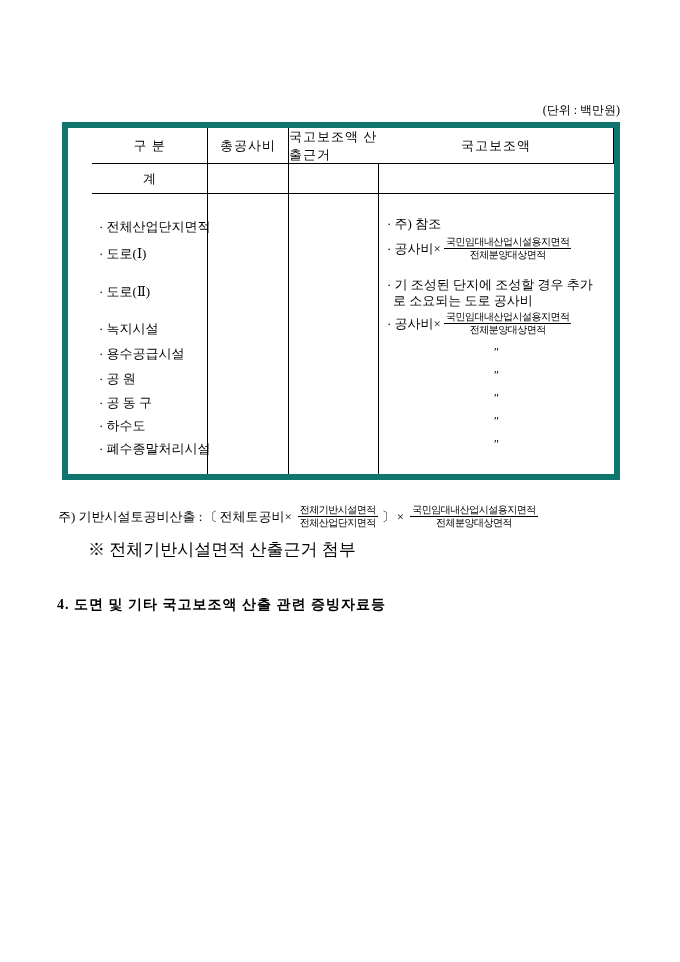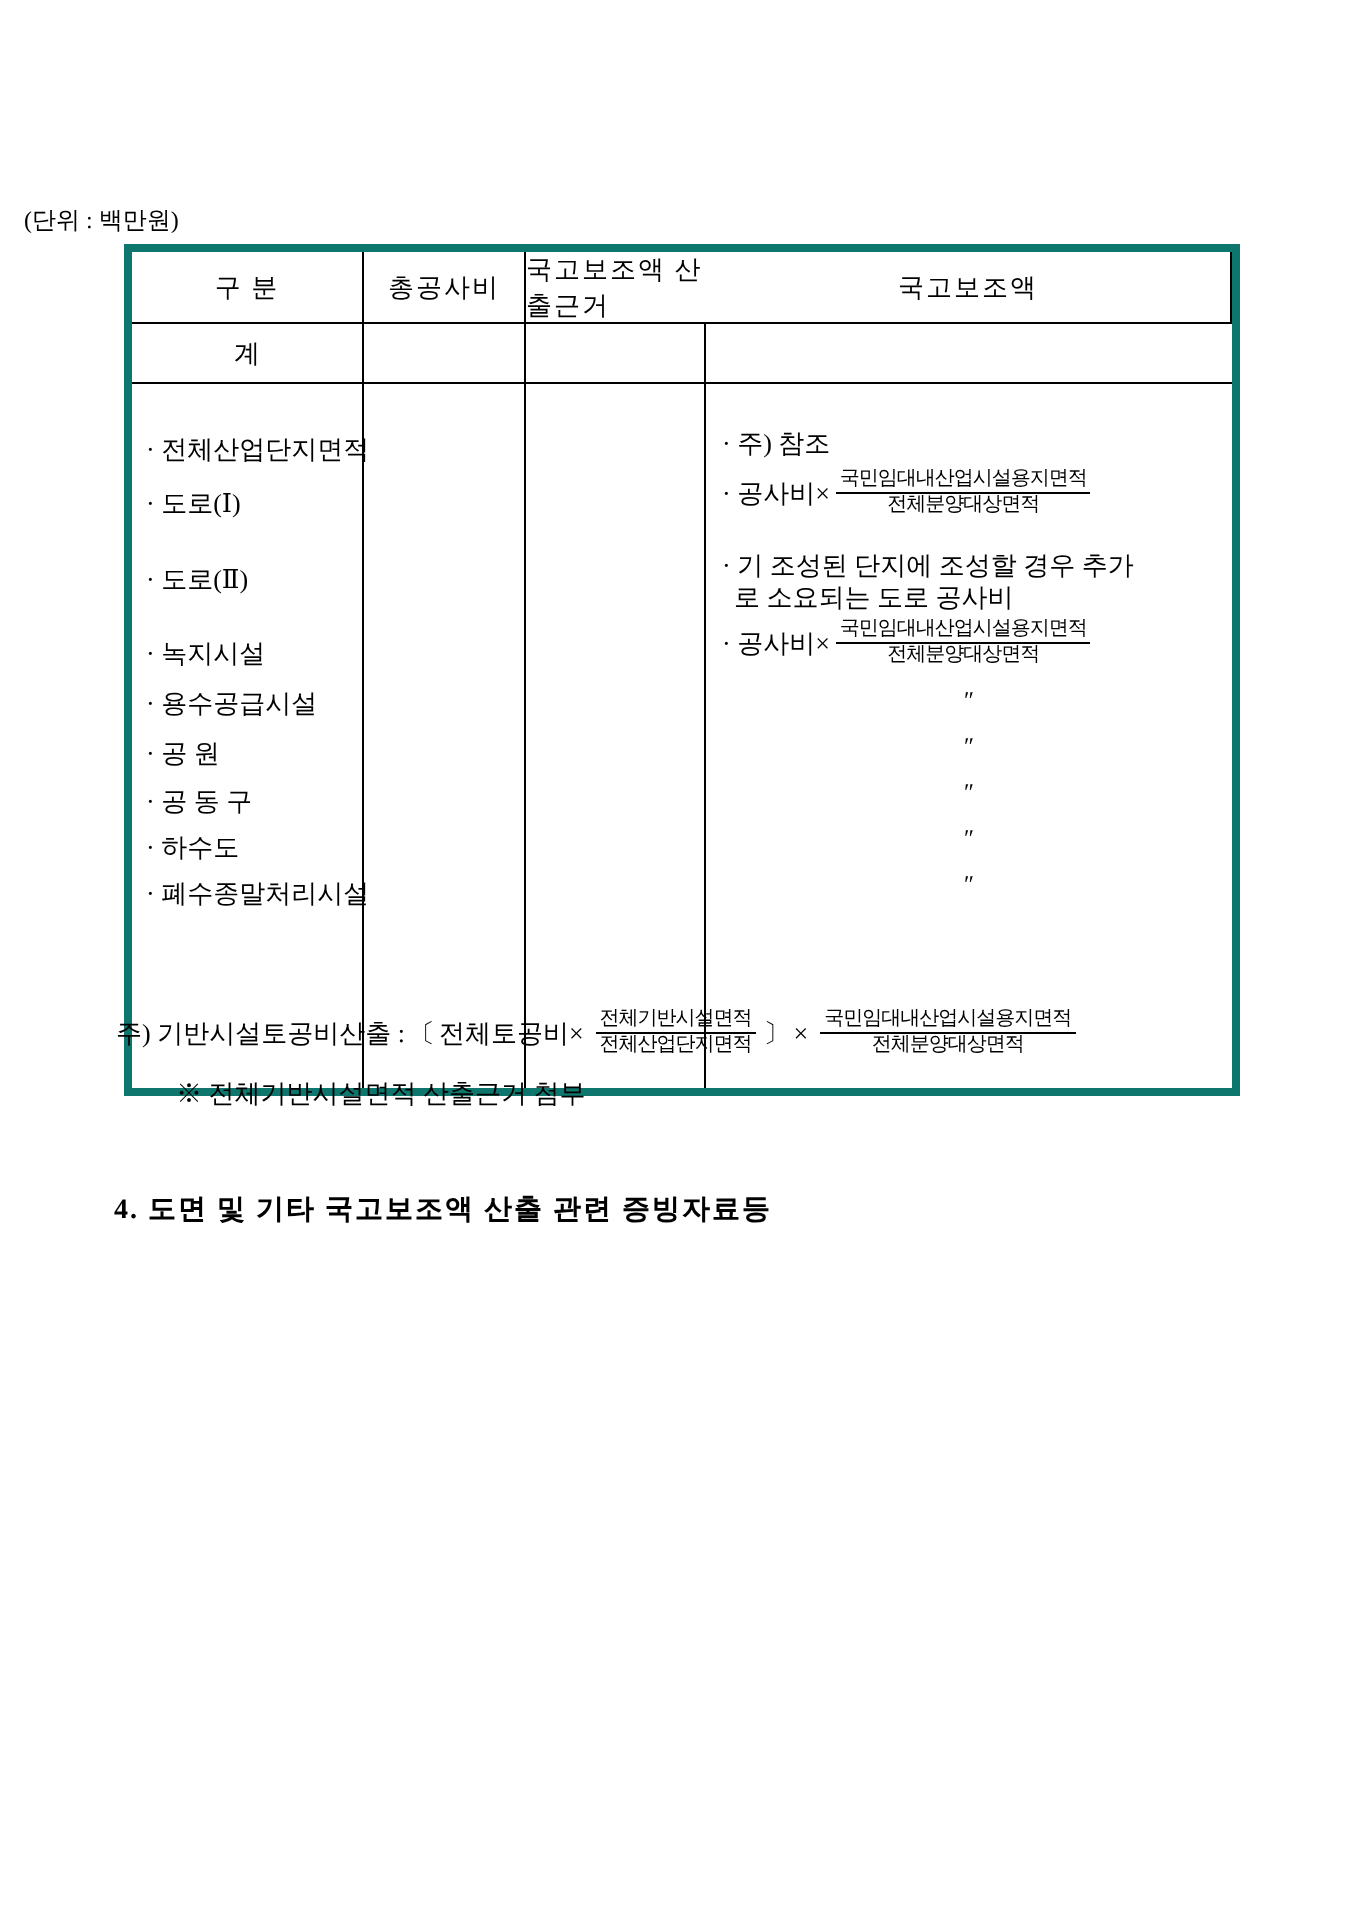--- a/index.html
+++ b/index.html
@@ -1,26 +1,26 @@
 <!DOCTYPE html>
 <html><head>
 <meta charset="utf-8">
 <style>
   * { margin:0; padding:0; box-sizing:border-box; }
   body { background:#ffffff; font-family:"Liberation Serif","DejaVu Serif",serif; color:#000; }
   .page { position:relative; width:680px; height:962px; background:#fff; overflow:hidden; }
 
   .doc-title { position:absolute; top:74px; left:0; width:100%; text-align:center;
                font-size:15px; font-weight:bold; letter-spacing:0.5px; }
-  .unit-note { position:absolute; top:102px; left:12px; width:620px; font-size:12px; }
+  .unit-note { position:absolute; top:102px; left:0; width:620px; text-align:right; font-size:12px; }
 
-  .main-table { position:absolute; left:62px; top:122px; width:558px; height:426px;
-                border:4px solid #0f766e; display:grid;
+  .main-table { position:absolute; left:62px; top:122px; width:558px; height:358px;
+                border:6px solid #0f766e; display:grid;
                 grid-template-columns:116px 81px 90px 1fr;
-                grid-template-rows:36px 30px 1fr; font-size:13px; }
+                grid-template-rows:36px 30px 1fr; font-size:13px;padding-left:24px; }
   .cell { border-right:1px solid #000; border-bottom:1px solid #000; position:relative; }
   .cell.lastcol { border-right:none; }
   .cell.lastrow { border-bottom:none; }
   .head, .totalcell { display:flex; align-items:center; justify-content:center; }
   .head { letter-spacing:1px; }
 
   .item { position:absolute; left:7px; height:16px; line-height:16px; white-space:nowrap; }
   .ritem { position:absolute; left:8px; height:16px; line-height:16px; white-space:nowrap; }
   .ritem.block { height:auto; line-height:16px; }
   .ritem.formula { display:flex; align-items:center; height:auto; }
@@ -29,21 +29,21 @@
 
   .frac { display:inline-block; text-align:center; font-size:10px; line-height:12px;
           letter-spacing:-0.5px; vertical-align:middle; margin-left:3px; white-space:nowrap; }
   .frac .num { display:block; border-bottom:1px solid #000; padding:0 2px; }
   .frac .den { display:block; padding:0 2px; }
 
   .footnote { position:absolute; left:58px; top:504px; display:flex; align-items:center;
               font-size:13px; white-space:nowrap; }
   .footnote .piece { margin-right:2px; }
   .footnote .frac { margin:0 4px; }
-  .attachment-note { position:absolute; left:88px; top:538px; font-size:13px; }
+  .attachment-note { position:absolute; left:88px; top:538px; font-size:17px; }
   .section-heading { position:absolute; left:57px; top:596px; font-size:14px;
                      font-weight:bold; letter-spacing:1px; }
 </style>
 </head>
 <body>
 
 <div class="page">
 
   <div class="unit-note">(단위 : 백만원)</div>
 

